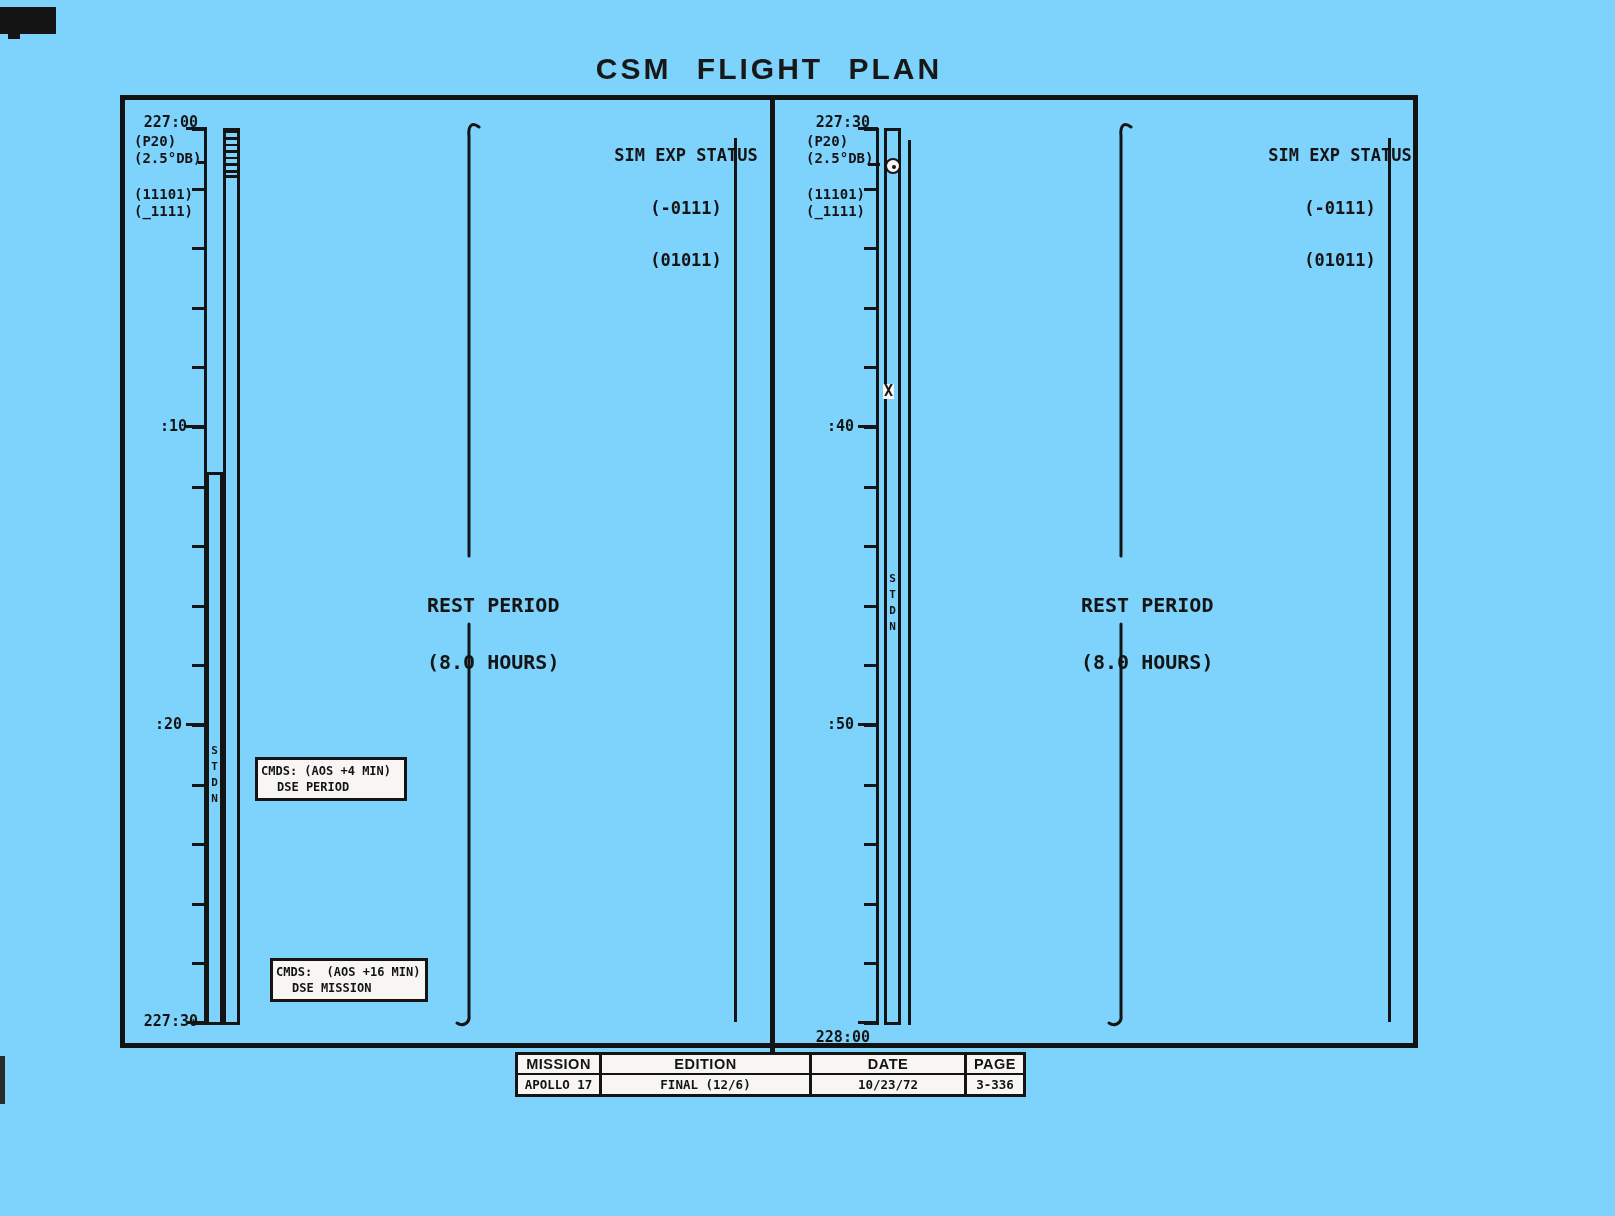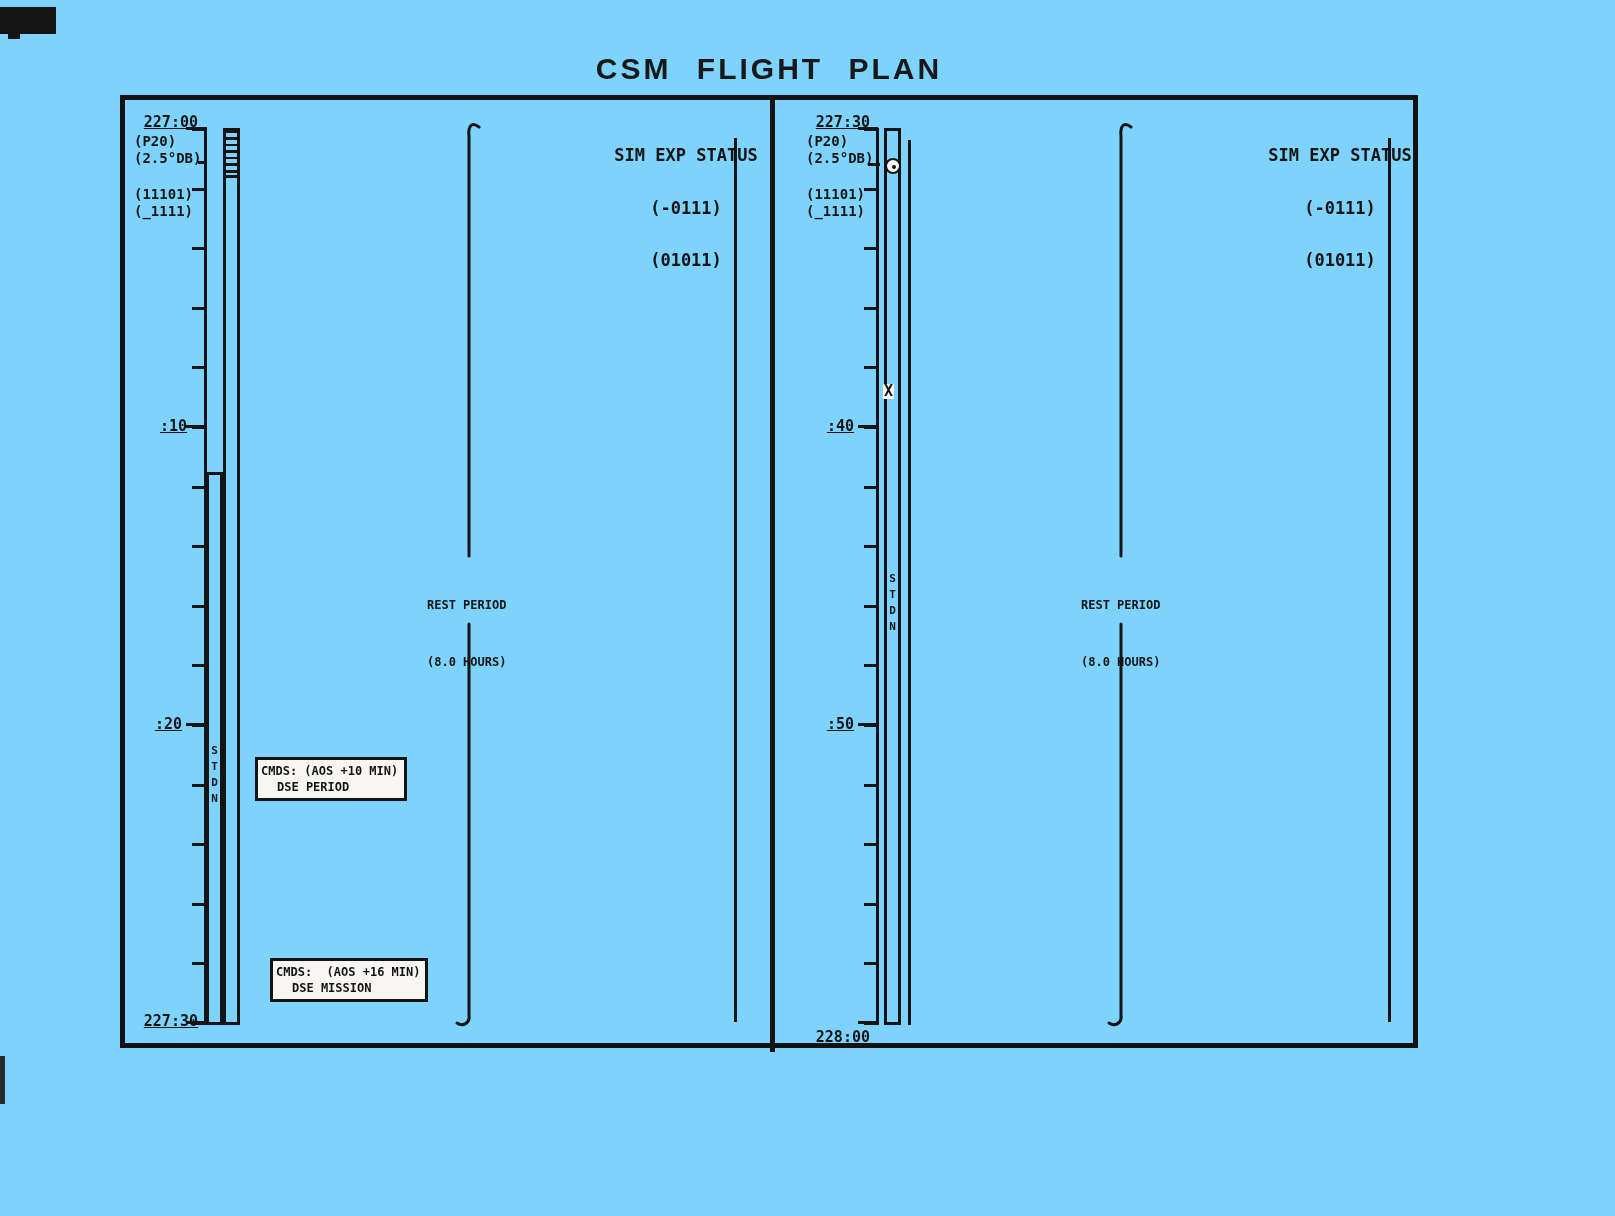--- a/index.html
+++ b/index.html
@@ -10,41 +10,41 @@
   
   .title{left:120px;top:52px;width:1298px;text-align:center;
          font-family:"Liberation Sans",sans-serif;font-weight:bold;font-size:30px;
          letter-spacing:3px;word-spacing:14px;color:#181818;}
   
   .frame{left:120px;top:95px;width:1298px;height:953px;border:5px solid #121212;box-sizing:border-box;}
   .divider{left:770px;top:95px;width:5px;height:957px;}
   
   .lbl{font-weight:bold;font-size:14px;line-height:17px;white-space:pre;}
   .lbl-lg{font-weight:bold;font-size:15px;line-height:18px;white-space:pre;}
-  .right-align{text-align:right;text-decoration:underline;}
+  .right-align{text-align:right;}
   
   .axis{width:3px;}
   .tick-strip{width:12px;background-image:repeating-linear-gradient(to bottom,
               #161616 0px,#161616 3px,transparent 3px,transparent 59.6px);}
   .major-tick{width:19px;height:3px;background:#161616;}
   
   .bar{border:3px solid #141414;box-sizing:border-box;background:transparent;}
   .hatch{position:absolute;left:0;right:0;top:0;height:44px;border-bottom:3px solid #141414;
          background-image:repeating-linear-gradient(to bottom,#141414 0px,#141414 2.5px,transparent 2.5px,transparent 6.5px);}
   .stdn{position:absolute;left:0;right:0;text-align:center;font-weight:bold;font-size:11px;line-height:16px;}
   .stdn span{display:block;}
   
   .cmdbox{border:3px solid #141414;box-sizing:border-box;padding:3px 3px;background:#f7f6f2;}
   .cmdbox .l1{font-weight:bold;font-size:12px;line-height:16px;white-space:pre;}
   .cmdbox .l2{font-weight:bold;font-size:12px;line-height:16px;white-space:pre;padding-left:16px;}
   
   .sim{width:176px;text-align:center;font-weight:bold;font-size:17px;line-height:17.5px;white-space:pre;}
   .statline{width:3px;}
   
-  .rest{font-weight:bold;font-size:12px;line-height:19px;white-space:pre;}
+  .rest{font-weight:bold;font-size:20px;line-height:19px;white-space:pre;}
   
   .circ{width:12px;height:12px;border:2.5px solid #141414;border-radius:50%;background:#f7f6f2;box-sizing:content-box;}
   .circ::after{content:"";position:absolute;left:4.5px;top:4.5px;width:4px;height:4px;border-radius:50%;background:#141414;}
   .xmark{font-weight:bold;font-size:15px;line-height:15px;background:#f7f6f2;padding:0 1px;}
   
   .ftable{left:515px;top:1052px;width:511px;height:45px;border:3px solid #141414;box-sizing:border-box;
           display:grid;grid-template-columns:84px 210px 155px 1fr;grid-template-rows:20px 1fr;background:#f7f6f2;}
   .ftable .cell{border-right:3px solid #141414;display:flex;align-items:center;justify-content:center;}
   .ftable .cell.last{border-right:none;}
   .ftable .head{border-bottom:2px solid #141414;font-family:"Liberation Sans",sans-serif;
@@ -92,21 +92,21 @@
           <span>D</span>
           <span>N</span>
       </div>
     </div>
 
     <div class="abs bar" style="left:223px;top:128px;width:17px;height:897px;">
       <div class="hatch"></div>
     </div>
 
     <div class="abs cmdbox" style="left:255px;top:757px;width:152px;height:44px;">
-      <div class="l1">CMDS: (AOS +10 MIN)</div>
+      <div class="l1">CMDS: (AOS +4 MIN)</div>
       <div class="l2">DSE PERIOD</div>
     </div>
     <div class="abs cmdbox" style="left:255px;top:958px;width:158px;height:44px;margin-left:15px;">
       <div class="l1">CMDS:  (AOS +16 MIN)</div>
       <div class="l2">DSE MISSION</div>
     </div>
 
     <svg class="abs" style="left:455px;top:118px;" width="30" height="912" viewBox="0 0 30 912">
       <path d="M24,9 C16,3 13,9 14,18 L14,438" stroke="#141414" stroke-width="3" fill="none" stroke-linecap="round"></path>
       <path d="M14,506 L14,898 C15,905 8,909 2,905" stroke="#141414" stroke-width="3" fill="none" stroke-linecap="round"></path>
@@ -167,14 +167,24 @@
     </div>
 
     <div class="abs sim" style="left:1252px;top:112px;">
       <div>SIM EXP STATUS</div>
       <div>(-0111)</div>
       <div>(01011)</div>
     </div>
     <div class="abs statline ink" style="left:1388px;top:138px;height:884px;"></div>
   </div>
 
+  <div class="abs ftable">
+    <div class="cell head">MISSION</div>
+    <div class="cell head">EDITION</div>
+    <div class="cell head">DATE</div>
+    <div class="cell head last">PAGE</div>
+    <div class="cell val">APOLLO 17</div>
+    <div class="cell val">FINAL (12/6)</div>
+    <div class="cell val">10/23/72</div>
+    <div class="cell val last">3-336</div>
+  </div>
 
 </div>
 
 </body></html>

